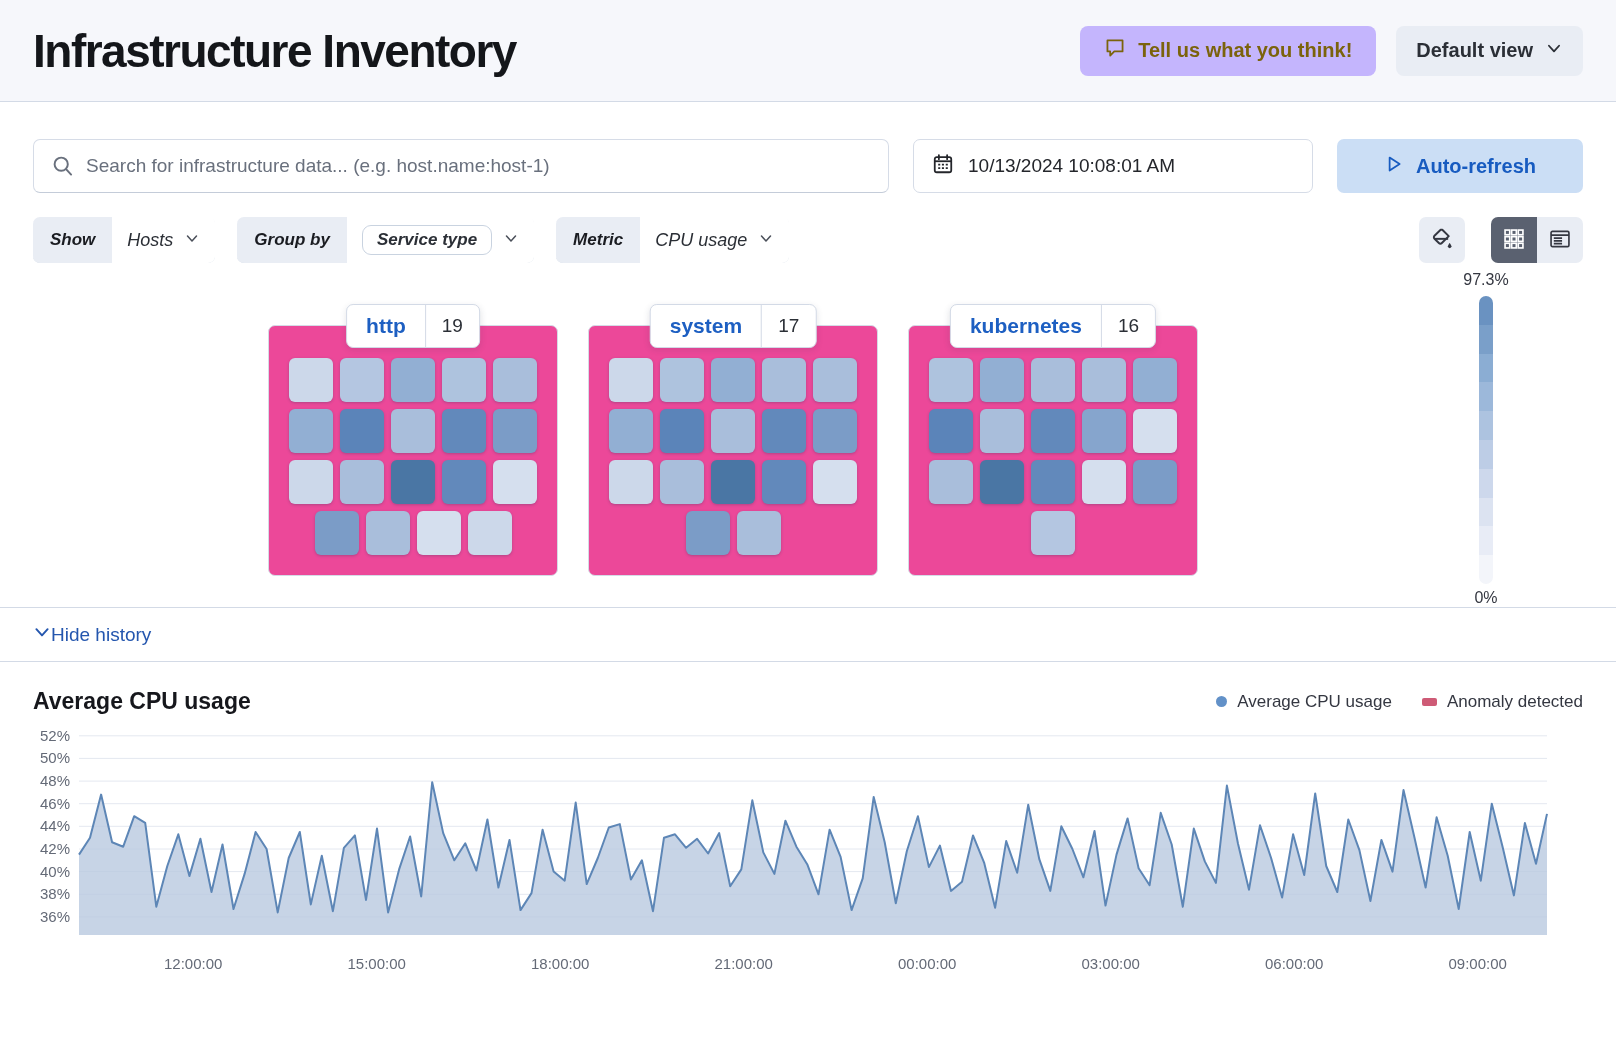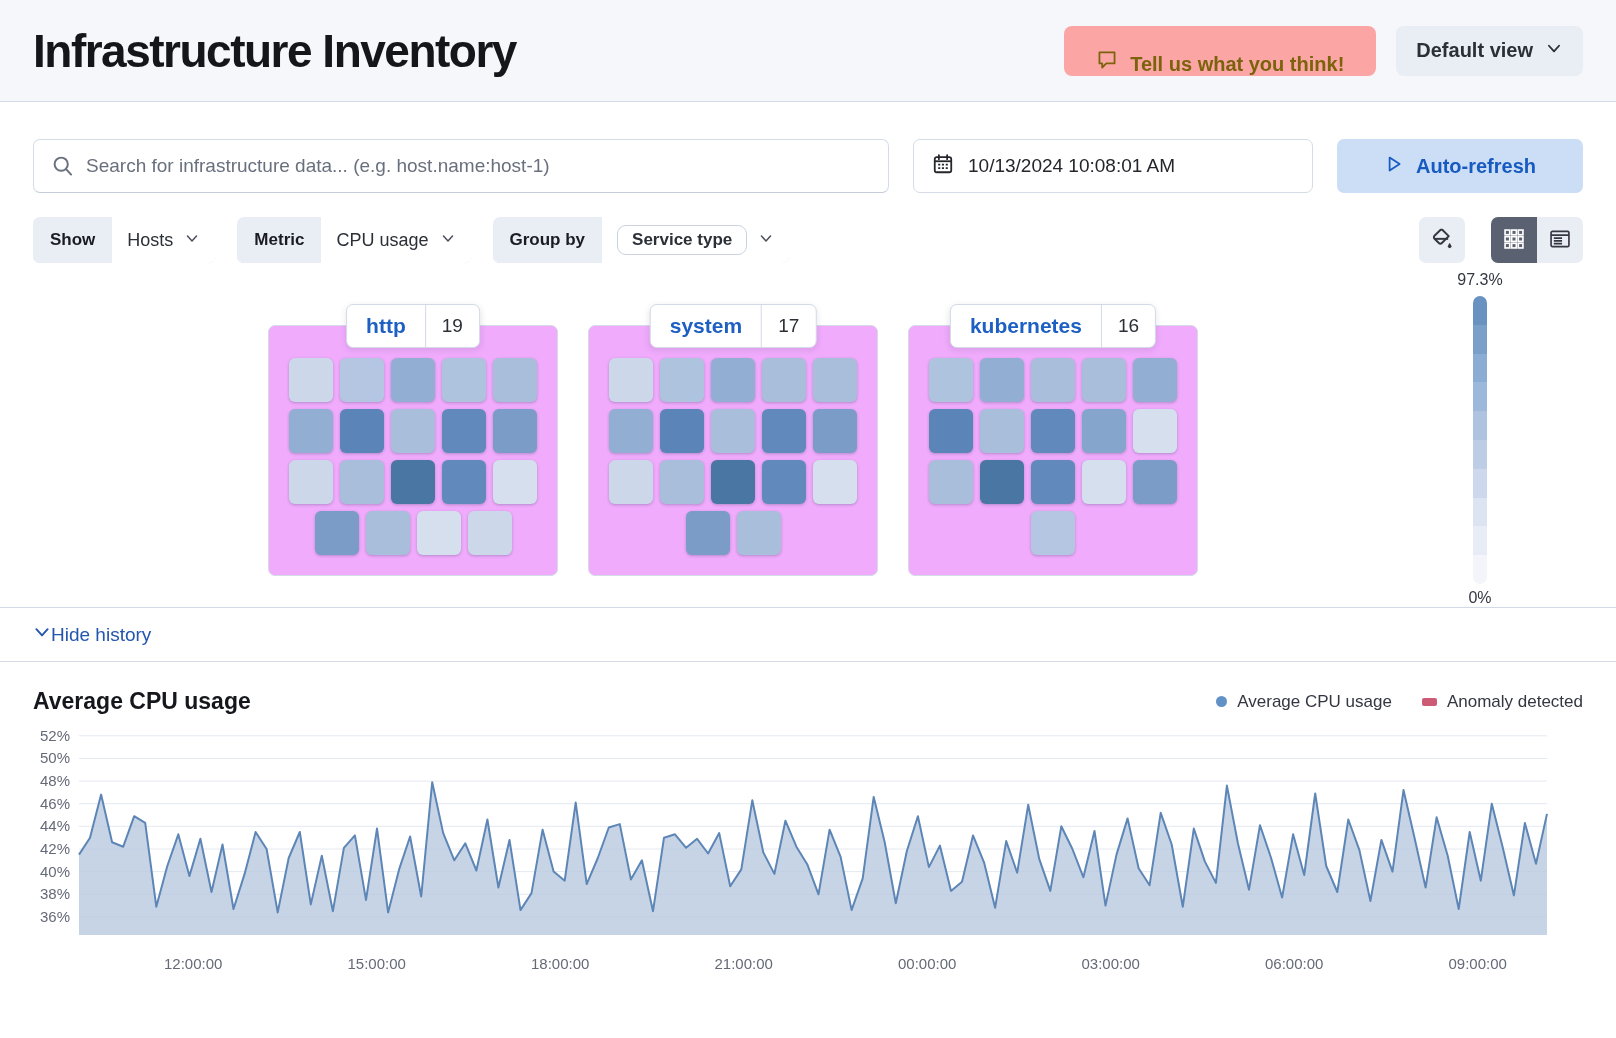--- a/index.html
+++ b/index.html
@@ -6,39 +6,39 @@
   html,body { width:1616px; height:1038px; overflow:hidden; background:#fff;
     font-family:"Liberation Sans","DejaVu Sans",sans-serif; color:#343741; }
 
   
   .page-header { height:102px; background:#f6f7fb; border-bottom:1px solid #d3dae6;
     display:flex; align-items:center; justify-content:space-between; padding:0 33px; }
   .page-title { font-size:46px; font-weight:800; letter-spacing:-1.5px; color:#14161a; }
   .header-actions { display:flex; gap:20px; align-items:center; }
   .btn { display:inline-flex; align-items:center; gap:12px; border:none; cursor:pointer;
     border-radius:8px; height:50px; font-family:inherit; font-size:20px; font-weight:600; }
-  .btn-feedback { background:#fca5a5; color:#7b630c; padding:0 32px;align-items:flex-end; }
+  .btn-feedback { background:#c4b5fd; color:#7b630c; padding:0 24px; }
   .btn-view { background:#e9edf4; color:#2b2f36; padding:0 20px; }
 
   
   .toolbar { display:flex; gap:24px; padding:37px 33px 0; }
   .search-wrap { flex:1; position:relative; }
   .search-wrap .s-icon { position:absolute; left:18px; top:15px; }
   .search-input { width:100%; height:54px; border:1px solid #d6dce7; border-bottom-color:#c4ccd9;
     border-radius:7px; background:#fff; padding:0 16px 0 52px; font-size:19px; color:#343741;
     font-family:inherit; }
   .search-input::placeholder { color:#69707d; }
   .date-btn { display:inline-flex; align-items:center; gap:14px; width:400px; height:54px;
     background:#fff; border:1px solid #d6dce7; border-radius:7px; padding:0 18px;
     font-size:19px; color:#24262b; cursor:pointer; font-family:inherit; }
   .btn-refresh { background:#cbdef5; color:#175bc0; width:246px; height:54px;
     justify-content:center; font-size:20px; border-radius:7px; }
 
   
-  .filters { display:flex; align-items:center; gap:22px; padding:24px 33px 0; }
+  .filters { display:flex; align-items:center; gap:22px; padding:24px 33px 0;font-style:italic; }
   .ctl-group { display:inline-flex; align-items:stretch; height:46px; border-radius:7px;
     overflow:hidden; box-shadow:inset 0 -1px 0 #d3dae6; cursor:pointer; }
   .ctl-label { background:#e9edf4; display:flex; align-items:center; padding:0 17px;
     font-weight:700; font-size:17px; color:#1a1c21; }
   .ctl-value { background:#fff; display:flex; align-items:center; gap:11px; padding:0 15px;
     font-size:18px; color:#2b2f36; }
   .pill { border:1px solid #c9d3e0; border-radius:9px; padding:4px 14px; font-weight:700;
     font-size:17px; background:#fff; }
   .filters-right { margin-left:auto; display:flex; align-items:center; gap:26px; }
   .icon-btn { width:46px; height:46px; border:none; border-radius:7px; background:#e9edf4;
@@ -46,34 +46,34 @@
   .seg { display:inline-flex; border-radius:7px; overflow:hidden; }
   .seg button { width:46px; height:46px; border:none; display:inline-flex; align-items:center;
     justify-content:center; cursor:pointer; }
   .seg .active { background:#5a6170; }
   .seg .inactive { background:#e9edf4; }
 
   
   .waffle-section { position:relative; padding:38px 0 18px; min-height:344px; }
   .waffle-groups { display:flex; gap:30px; justify-content:center; align-items:flex-start;
     padding-right:150px; }
-  .waffle-card { position:relative; width:290px; background:#f0abfc; border:1px solid #d5dbe6;
+  .waffle-card { position:relative; width:290px; background:#ec4899; border:1px solid #d5dbe6;
     border-radius:7px; margin-top:24px; padding:32px 20px 20px; }
   .group-badge { position:absolute; top:-22px; left:50%; transform:translateX(-50%);
     display:flex; align-items:stretch; background:#fff; border:1px solid #d3dae6;
     border-radius:7px; box-shadow:0 2px 6px rgba(40,50,70,.12); height:44px; cursor:pointer; }
   .g-name { display:flex; align-items:center; padding:0 19px; color:#1d5fc2; font-weight:700;
     font-size:21px; }
   .g-div { width:1px; background:#d3dae6; }
   .g-count { display:flex; align-items:center; padding:0 16px; font-size:19px; color:#2b2f36; }
   .tiles { display:flex; flex-wrap:wrap; gap:7px; justify-content:center; width:248px; margin:0 auto; }
   .tile { width:44px; height:44px; border-radius:6px; box-shadow:0 1px 3px rgba(40,55,90,.3);
     cursor:pointer; }
 
-  .severity-legend { position:absolute; right:101px; top:8px; width:70px; display:flex;
+  .severity-legend { position:absolute; right:95px; top:8px; width:70px; display:flex;
     flex-direction:column; align-items:center; }
   .sev-max { font-size:16px; color:#343741; margin-bottom:7px; }
   .sev-bar { width:14px; height:288px; border-radius:7px; overflow:hidden; display:flex;
     flex-direction:column; }
   .lstep { flex:1; }
   .sev-min { font-size:16px; color:#343741; margin-top:5px; }
 
   
   .history-bar { border-top:1px solid #d3dae6; padding:15px 33px; display:flex;
     align-items:center; gap:0; color:#2456ae; font-size:19px; cursor:pointer; }
@@ -152,32 +152,32 @@
   <div class="ctl-group">
     <span class="ctl-label">Show</span>
     <span class="ctl-value">
       <span>Hosts</span>
       <span><svg width="16" height="16" viewBox="0 0 16 16">
             <path d="M3.5 6l4.5 5 4.5-5" fill="none" stroke="#4a4f59" stroke-width="1.5" stroke-linecap="round" stroke-linejoin="round"></path>
           </svg></span>
     </span>
   </div>
   <div class="ctl-group">
+    <span class="ctl-label">Group by</span>
+    <span class="ctl-value">
+      <span class="pill">Service type</span>
+      <span><svg width="16" height="16" viewBox="0 0 16 16">
+            <path d="M3.5 6l4.5 5 4.5-5" fill="none" stroke="#4a4f59" stroke-width="1.5" stroke-linecap="round" stroke-linejoin="round"></path>
+          </svg></span>
+    </span>
+  </div>
+  <div class="ctl-group">
     <span class="ctl-label">Metric</span>
     <span class="ctl-value">
       <span>CPU usage</span>
-      <span><svg width="16" height="16" viewBox="0 0 16 16">
-            <path d="M3.5 6l4.5 5 4.5-5" fill="none" stroke="#4a4f59" stroke-width="1.5" stroke-linecap="round" stroke-linejoin="round"></path>
-          </svg></span>
-    </span>
-  </div>
-  <div class="ctl-group">
-    <span class="ctl-label">Group by</span>
-    <span class="ctl-value">
-      <span class="pill">Service type</span>
       <span><svg width="16" height="16" viewBox="0 0 16 16">
             <path d="M3.5 6l4.5 5 4.5-5" fill="none" stroke="#4a4f59" stroke-width="1.5" stroke-linecap="round" stroke-linejoin="round"></path>
           </svg></span>
     </span>
   </div>
   <div class="filters-right">
     <button class="icon-btn">
       <span>
         <svg width="24" height="24" viewBox="0 0 16 16">
             <path d="M8.2 1.8l4.3 4.3-4.6 4.6a1.4 1.4 0 0 1-2 0L3 7.8a1.4 1.4 0 0 1 0-2l4.1-4z" fill="none" stroke="#343741" stroke-width="1.3" stroke-linejoin="round"></path>

